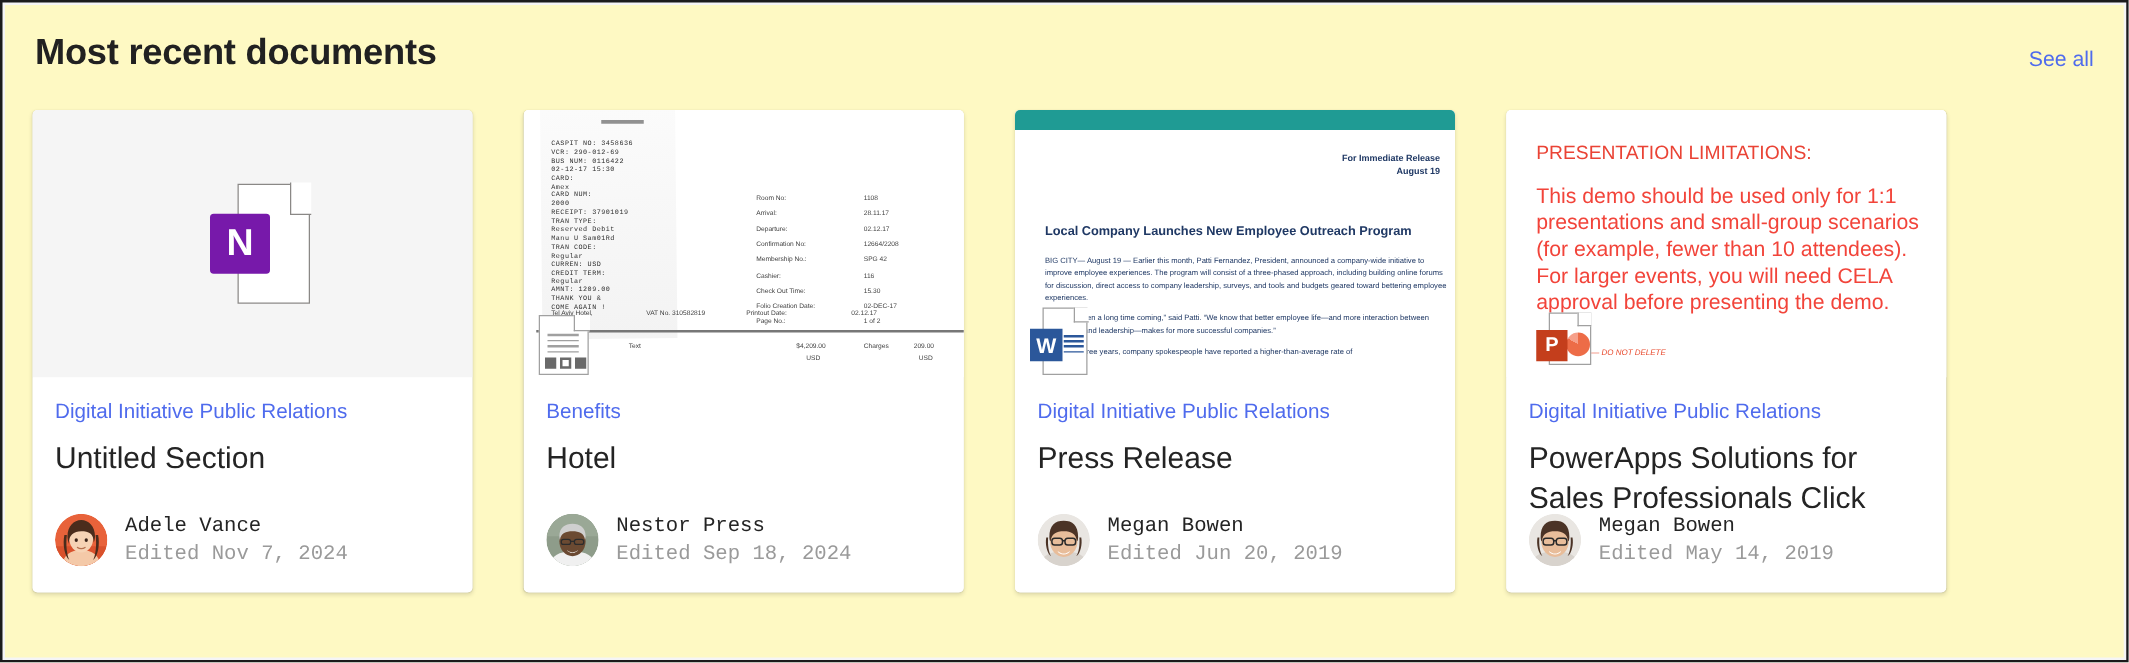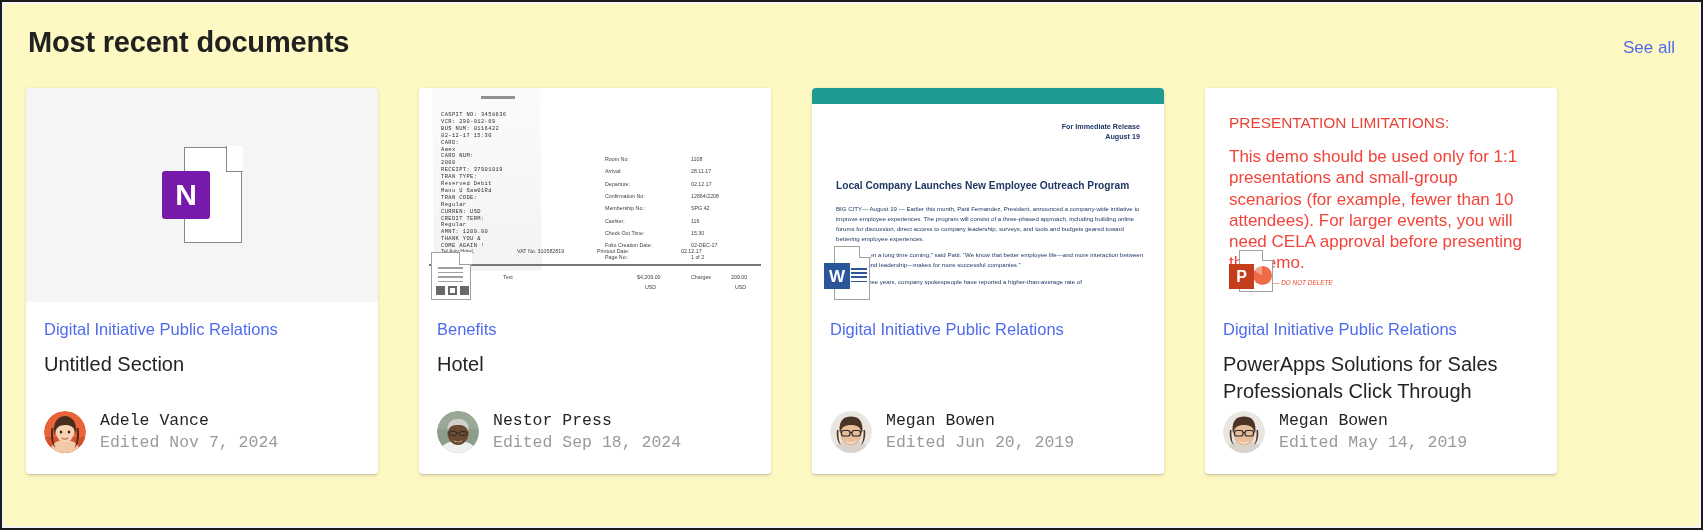--- a/index.html
+++ b/index.html
@@ -72,20 +72,21 @@
     position: relative;
     cursor: pointer;
     flex: 0 0 auto;
   }
   .thumb {
     position: relative;
     width: 100%;
     height: 214px;
     background: #f5f5f5;
     overflow: hidden;
+    padding-left: 12px;
   }
   .thumb-white {
     background: #ffffff;
   }
 
   
   .onenote-wrap {
     position: absolute;
     left: 50%;
     top: 50%;
@@ -426,21 +427,21 @@
   .card-site {
     font-size: 16.5px;
     color: #4f6bed;
     margin-bottom: 12px;
     white-space: nowrap;
     overflow: hidden;
     text-overflow: ellipsis;
     cursor: pointer;
   }
   .card-title {
-    font-size: 20px;
+    font-size: 24px;
     color: #242424;
     line-height: 1.35;
     max-height: 56px;
     overflow: hidden;
   }
   .card-footer {
     position: absolute;
     left: 18px;
     right: 18px;
     bottom: 20px;
@@ -658,20 +659,21 @@
                   <span></span>
                   <span></span>
                   <span></span>
                 </div>
               <div class="wsq">W</div>
             </div>
           </div>
         </div>
         <div class="card-body">
           <div class="card-site">Digital Initiative Public Relations</div>
+          <div class="card-title">Press Release</div>
         </div>
         <div class="card-footer">
           <div class="avatar">
             <svg viewBox="0 0 42 42" width="42" height="42" aria-hidden="true">
               <defs>
                   <clipPath id="c3">
                     <circle cx="21" cy="21" r="21"></circle>
                   </clipPath>
                 </defs>
               <g clip-path="url(#c3)">

